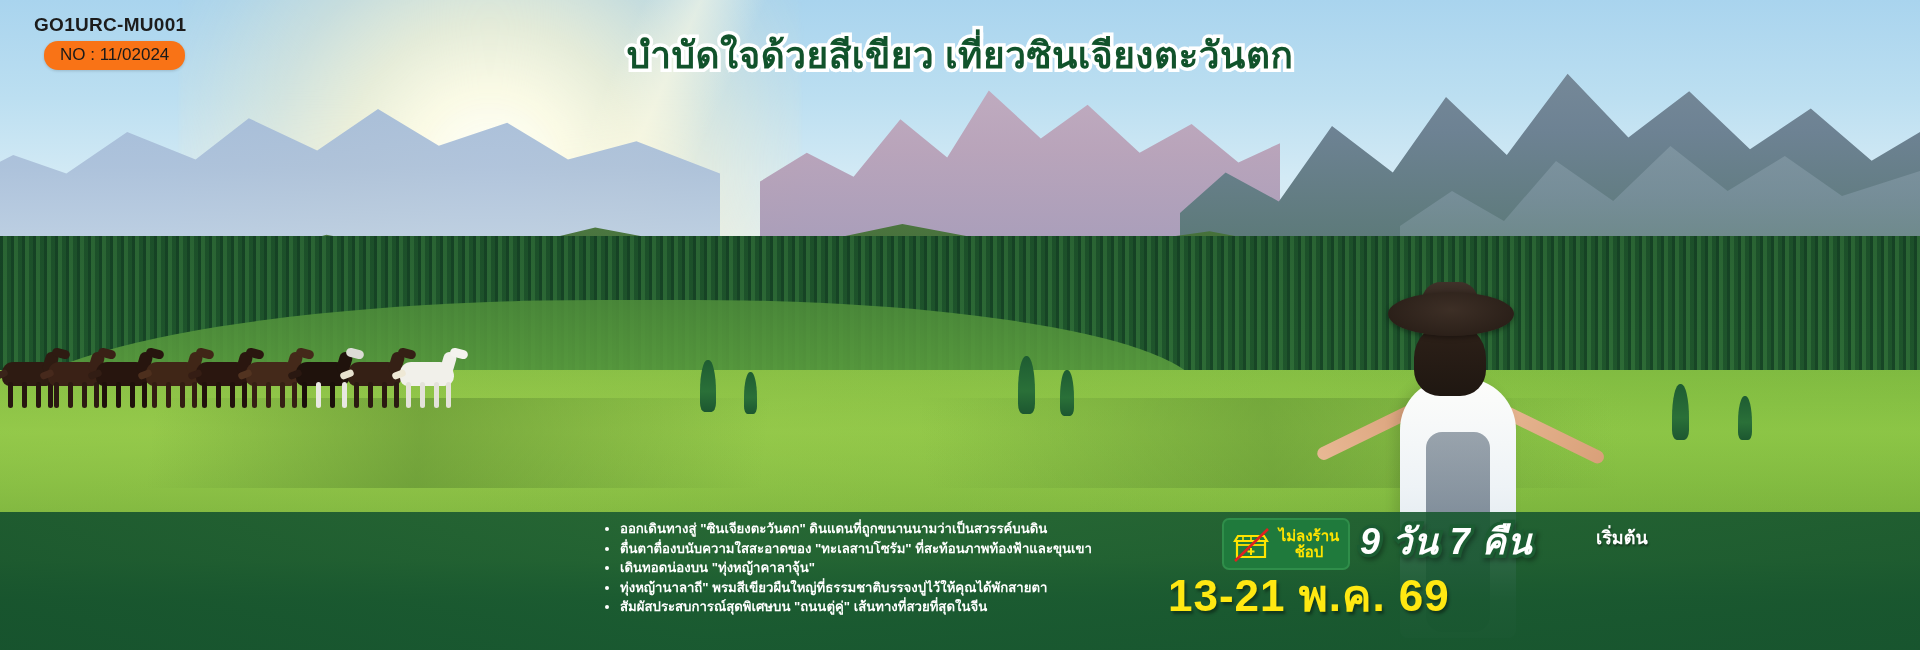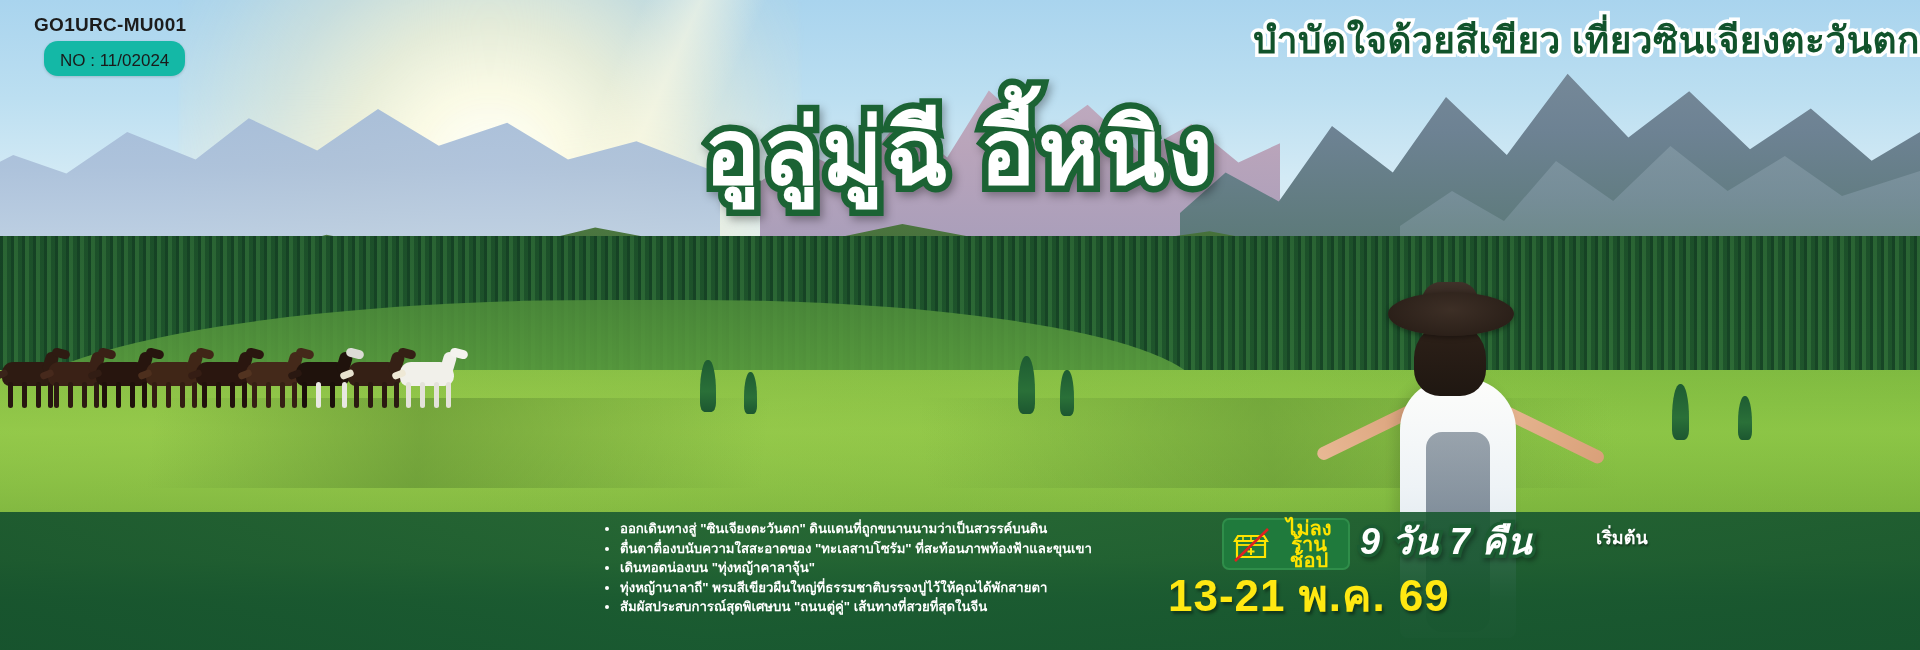--- a/index.html
+++ b/index.html
@@ -158,22 +158,22 @@
     background:linear-gradient(to bottom,rgba(26,82,45,0),rgba(22,74,40,.72) 45%,rgba(20,68,37,.92));
   }
 
   
   .tour-code{
     position:absolute;left:34px;top:14px;
     font-size:19px;font-weight:bold;color:#1c1c1c;letter-spacing:.3px;
   }
   .no-badge{
     position:absolute;left:44px;top:41px;
-    background:#14b8a6;border-radius:14px;
-    padding:10px 16px 5px;
+    background:#f97316;border-radius:14px;
+    padding:4px 16px 5px;
     font-size:17px;color:#1a1a1a;
     box-shadow:0 1px 3px rgba(0,0,0,.16);
   }
 
   
   .airline{
     position:absolute;right:14px;top:14px;
     width:114px;height:72px;background:#fff;border-radius:3px;
     display:flex;flex-direction:column;align-items:center;justify-content:center;
     box-shadow:0 1px 4px rgba(0,0,0,.18);
@@ -182,21 +182,21 @@
   .airline .cn{
     font-size:11.5px;color:#d8202a;font-weight:bold;letter-spacing:.5px;margin-top:1px;
     font-family:"DejaVu Sans",sans-serif;
   }
   .airline .en{
     font-size:9.5px;color:#1b3a8f;font-weight:bold;letter-spacing:.4px;margin-top:1px;
   }
 
   
   .subtitle{
-    position:absolute;left:0;top:10px;width:1920px;text-align:right;
+    position:absolute;left:0;top:25px;width:1920px;text-align:center;
     font-size:37px;font-weight:bold;color:#11532b;
     font-family:"Liberation Sans","DejaVu Sans",sans-serif;
     -webkit-text-stroke:7px #ffffff;
     paint-order:stroke fill;
     letter-spacing:.5px;
   }
   .main-title{
     position:absolute;left:0;top:78px;width:1920px;text-align:center;
     font-size:92px;font-weight:bold;color:#ffffff;
     -webkit-text-stroke:13px #1b6334;
@@ -262,21 +262,21 @@
 
   
   .noshop{
     position:absolute;left:1222px;top:518px;
     width:128px;height:52px;border-radius:7px;
     background:#1f7a3c;border:2px solid #2f8e4a;
     display:flex;align-items:center;gap:4px;padding:0 6px;box-sizing:border-box;
   }
   .noshop .shop-ico{position:relative;width:42px;height:42px;flex:none;}
   .noshop .txt{
-    color:#ffe400;font-weight:bold;font-size:20px;line-height:16px;text-align:center;flex:1;
+    color:#ffe400;font-weight:bold;font-size:15px;line-height:16px;text-align:center;flex:1;
   }
 
   
   .duration{
     position:absolute;left:1360px;top:513px;
     font-size:36px;font-weight:bold;font-style:italic;color:#ffffff;
     -webkit-text-stroke:7px #1b5c32;paint-order:stroke fill;
     letter-spacing:1px;
     filter:drop-shadow(2px 3px 2px rgba(0,0,0,.3));
   }
@@ -434,21 +434,20 @@
     <div class="w-hat"></div>
   </div>
 
   <div class="bottom-shade"></div>
 
   <div class="tour-code">GO1URC-MU001</div>
   <div class="no-badge">NO : 11/02024</div>
 
 
   <div class="subtitle">บำบัดใจด้วยสีเขียว เที่ยวซินเจียงตะวันตก</div>
-  <div class="main-title">อูลู่มู่ฉี อี้หนิง</div>
 
   <div class="panel-green"></div>
 
   <div class="thumbs">
 
 
   </div>
 
   <div class="bullets">
     <ul>

